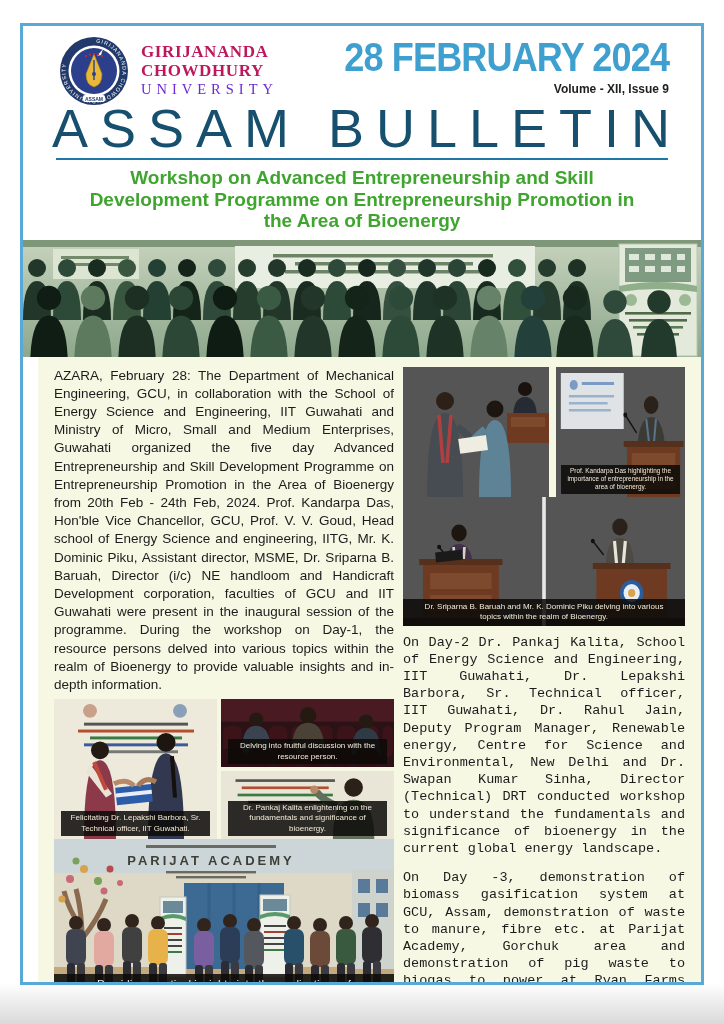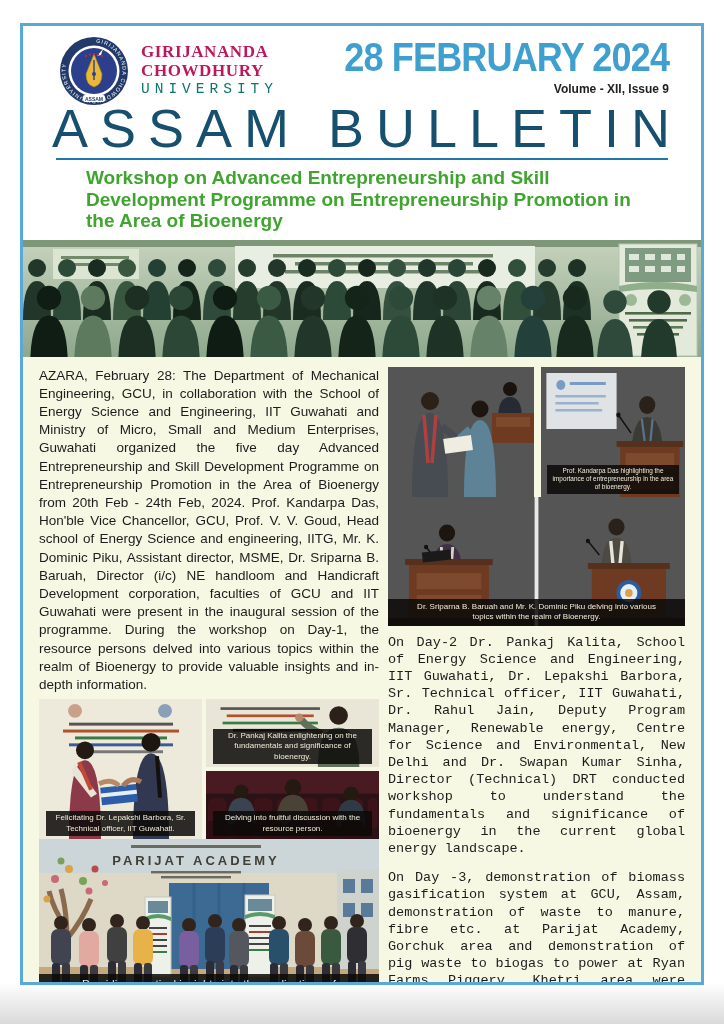--- a/index.html
+++ b/index.html
@@ -16,37 +16,37 @@
     background:#ffffff;
     display:flex; flex-direction:column;
   }
   
   .header{flex:0 0 auto; padding:10px 0 0 0; background:#fff;}
   .brand-row{display:flex; align-items:flex-start; padding:0 32px 0 36px;}
   .logo{width:70px;height:70px;flex:0 0 auto;}
   .uni-name{margin-left:12px; padding-top:6px;}
   .uni-line{font-family:"Liberation Serif", serif; font-weight:700; font-size:17px;
     line-height:19px; color:#be185d; letter-spacing:.6px;}
-  .uni-line3{font-family:Liberation Mono, monospace; font-weight:400; font-size:14.5px;
-    line-height:18px; color:#0f766e; letter-spacing:5px;}
+  .uni-line3{font-family:Liberation Serif, serif; font-weight:400; font-size:14.5px;
+    line-height:18px; color:#6d28d9; letter-spacing:5px;}
   .date-block{margin-left:auto; text-align:right;}
   .date{display:inline-block; font-weight:700; font-size:41px; line-height:42px;
     color:#3fa0d0; letter-spacing:-1px; transform:scaleX(.88); transform-origin:right center; white-space:nowrap;}
   .volume{font-size:12px; font-weight:700; color:#1e1e1e; margin-top:4px;}
   .masthead{margin-top:-6px; text-align:center; font-size:54px; line-height:56px;
     font-weight:400; color:#17506e; letter-spacing:12px; padding-left:10px; white-space:nowrap;}
   .rule{height:2px; background:#1f77a8; width:612px; margin:2px auto 0 auto;}
-  .headline{margin:7px auto 8px auto; max-width:552px; 
+  .headline{margin:7px auto 8px auto; max-width:552px; text-align:center;
     font-size:19px; line-height:21.5px; font-weight:700; color:#3fa52f;}
   
   .group-photo{flex:0 0 117px; overflow:hidden; background:#a9bda3;}
   .group-photo svg{display:block; width:100%; height:100%;}
   
   .body{flex:1 1 auto; min-height:0; background:#f6f8e4; display:flex;
-    gap:9px; padding:10px 16px 0 16px; overflow:hidden;}
+    gap:9px; padding:10px 16px 0 16px; overflow:hidden;margin-left:15px;}
   .col-left{flex:0 0 340px; max-width:340px;}
   .col-right{flex:1 1 auto; min-width:0;}
   .article-text{margin:0; font-size:13.5px; color:#1c1c1c; text-align:justify;}
   .lead{line-height:18.2px;}
   .dayp{line-height:17.2px;font-family:Liberation Mono, monospace;}
   .day2{margin-top:8px;}
   .day3{margin-top:12px;}
   
   figure.ph{margin:0; position:relative; overflow:hidden; background:#555;}
   figure.ph svg{display:block; width:100%; height:100%;}
@@ -237,34 +237,20 @@
 
             <rect x="62" y="88" width="36" height="18" fill="#2d5ca8" transform="rotate(-6 80 97)"></rect>
             <rect x="62" y="94" width="36" height="4" fill="#e8eef6" transform="rotate(-6 80 97)"></rect>
             <path d="M60 86 Q72 80 80 88" stroke="#b98a6a" stroke-width="5" fill="none"></path>
             <path d="M102 84 Q92 78 84 88" stroke="#a87a5a" stroke-width="5" fill="none"></path>
           </svg>
           <figcaption>Felicitating Dr. Lepakshi Barbora, Sr. Technical officer, IIT Guwahati.</figcaption>
         </figure>
 
         <div class="stack">
-          <figure class="ph banner-bg2">
-            <svg viewBox="0 0 167 66" preserveAspectRatio="none">
-              <rect width="167" height="66" fill="#e9e6d8"></rect>
-              <rect x="14" y="8" width="96" height="2.6" fill="#555"></rect>
-              <rect x="20" y="15" width="84" height="2.6" fill="#b05030"></rect>
-              <rect x="16" y="22" width="92" height="2.6" fill="#3a7a44"></rect>
-              <rect x="26" y="29" width="72" height="2.6" fill="#334"></rect>
-              <circle cx="128" cy="16" r="9" fill="#2b2118"></circle>
-              <path d="M108 66 Q108 28 128 28 Q148 28 148 66 Z" fill="#61705a"></path>
-              <path d="M112 34 Q98 28 92 20" stroke="#61705a" stroke-width="7" fill="none"></path>
-              <circle cx="90" cy="18" r="4" fill="#b98a6a"></circle>
-            </svg>
-            <figcaption>Dr. Pankaj Kalita enlightening on the fundamentals and significance of bioenergy.</figcaption>
-          </figure>
           <figure class="ph dark-bg">
             <svg viewBox="0 0 167 66" preserveAspectRatio="none">
               <rect width="167" height="66" fill="#2a1216"></rect>
               <rect width="167" height="22" fill="#4a1a22"></rect>
               <g fill="#3c1318">
                 <rect x="2" y="26" width="18" height="30" rx="6"></rect>
                   <rect x="24" y="26" width="18" height="30" rx="6"></rect>
                 <rect x="46" y="26" width="18" height="30" rx="6"></rect>
                   <rect x="68" y="26" width="18" height="30" rx="6"></rect>
                 <rect x="90" y="26" width="18" height="30" rx="6"></rect>
@@ -282,20 +268,34 @@
                 <rect x="0" y="48" width="22" height="18" rx="6"></rect>
                   <rect x="26" y="48" width="22" height="18" rx="6"></rect>
                 <rect x="52" y="48" width="22" height="18" rx="6"></rect>
                   <rect x="78" y="48" width="22" height="18" rx="6"></rect>
                 <rect x="104" y="48" width="22" height="18" rx="6"></rect>
                   <rect x="130" y="48" width="22" height="18" rx="6"></rect>
               </g>
             </svg>
             <figcaption>Delving into fruitful discussion with the resource person.</figcaption>
           </figure>
+          <figure class="ph banner-bg2">
+            <svg viewBox="0 0 167 66" preserveAspectRatio="none">
+              <rect width="167" height="66" fill="#e9e6d8"></rect>
+              <rect x="14" y="8" width="96" height="2.6" fill="#555"></rect>
+              <rect x="20" y="15" width="84" height="2.6" fill="#b05030"></rect>
+              <rect x="16" y="22" width="92" height="2.6" fill="#3a7a44"></rect>
+              <rect x="26" y="29" width="72" height="2.6" fill="#334"></rect>
+              <circle cx="128" cy="16" r="9" fill="#2b2118"></circle>
+              <path d="M108 66 Q108 28 128 28 Q148 28 148 66 Z" fill="#61705a"></path>
+              <path d="M112 34 Q98 28 92 20" stroke="#61705a" stroke-width="7" fill="none"></path>
+              <circle cx="90" cy="18" r="4" fill="#b98a6a"></circle>
+            </svg>
+            <figcaption>Dr. Pankaj Kalita enlightening on the fundamentals and significance of bioenergy.</figcaption>
+          </figure>
         </div>
       </div>
 
       <figure class="ph parijat">
         <svg viewBox="0 0 340 172" preserveAspectRatio="none">
           <rect width="340" height="36" fill="#ccd6d8"></rect>
           <rect y="34" width="340" height="96" fill="#ded8c6"></rect>
           <rect y="128" width="340" height="44" fill="#c4a87e"></rect>
           <ellipse cx="80" cy="150" rx="50" ry="8" fill="#b89a6e"></ellipse>
           <ellipse cx="250" cy="158" rx="60" ry="8" fill="#b89a6e"></ellipse>

